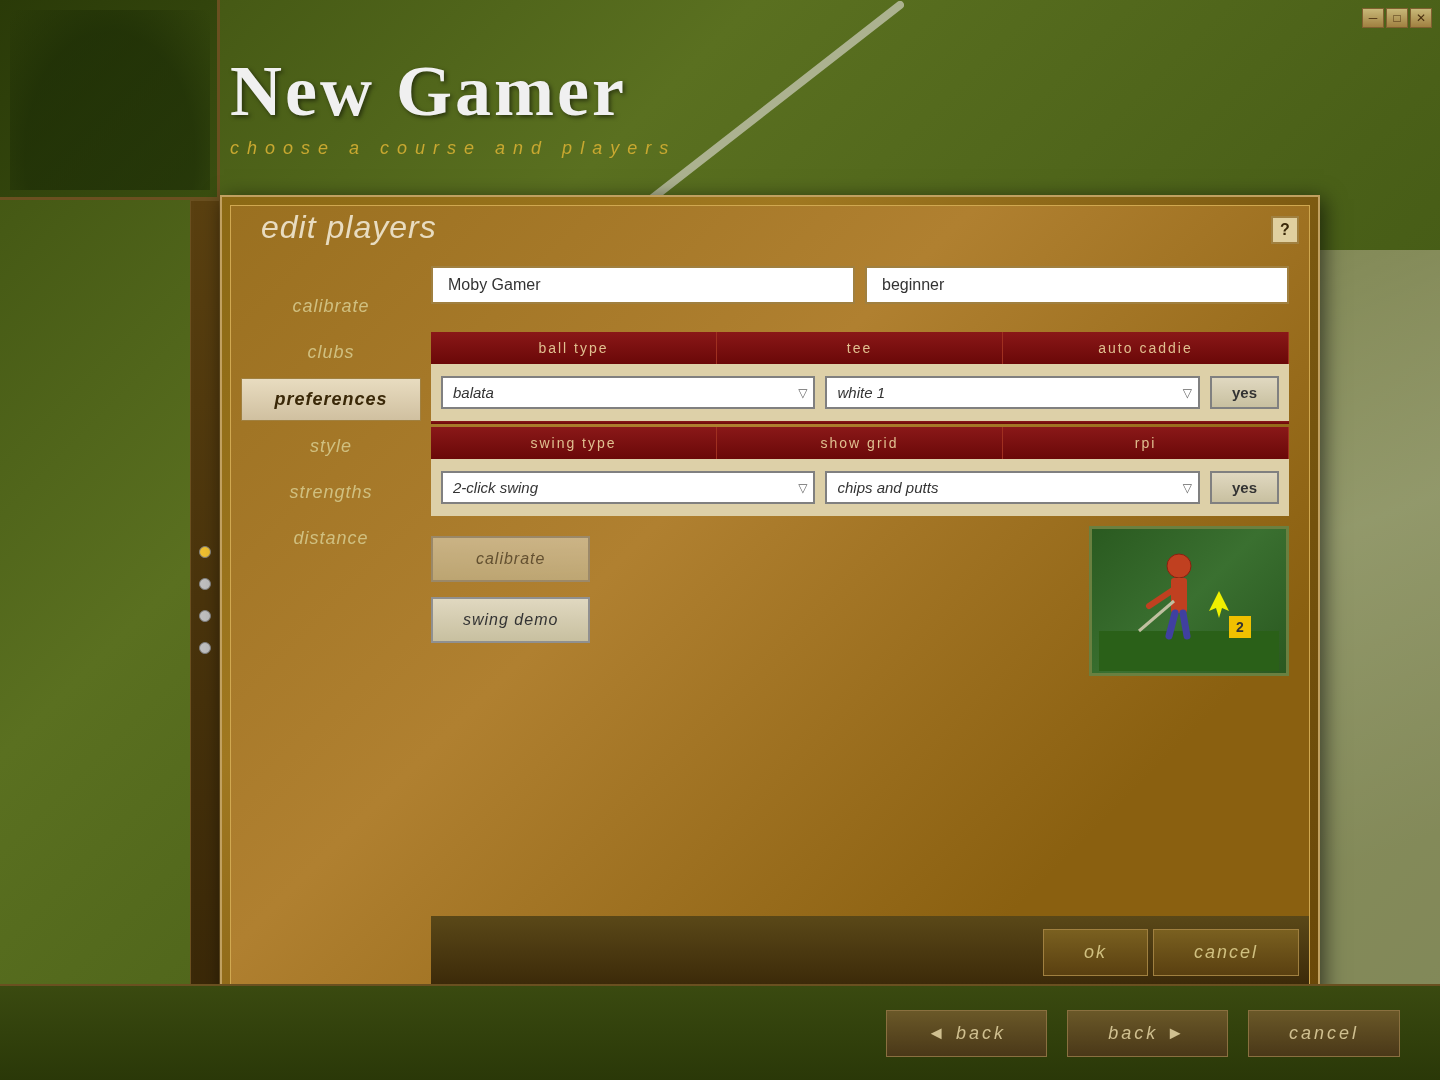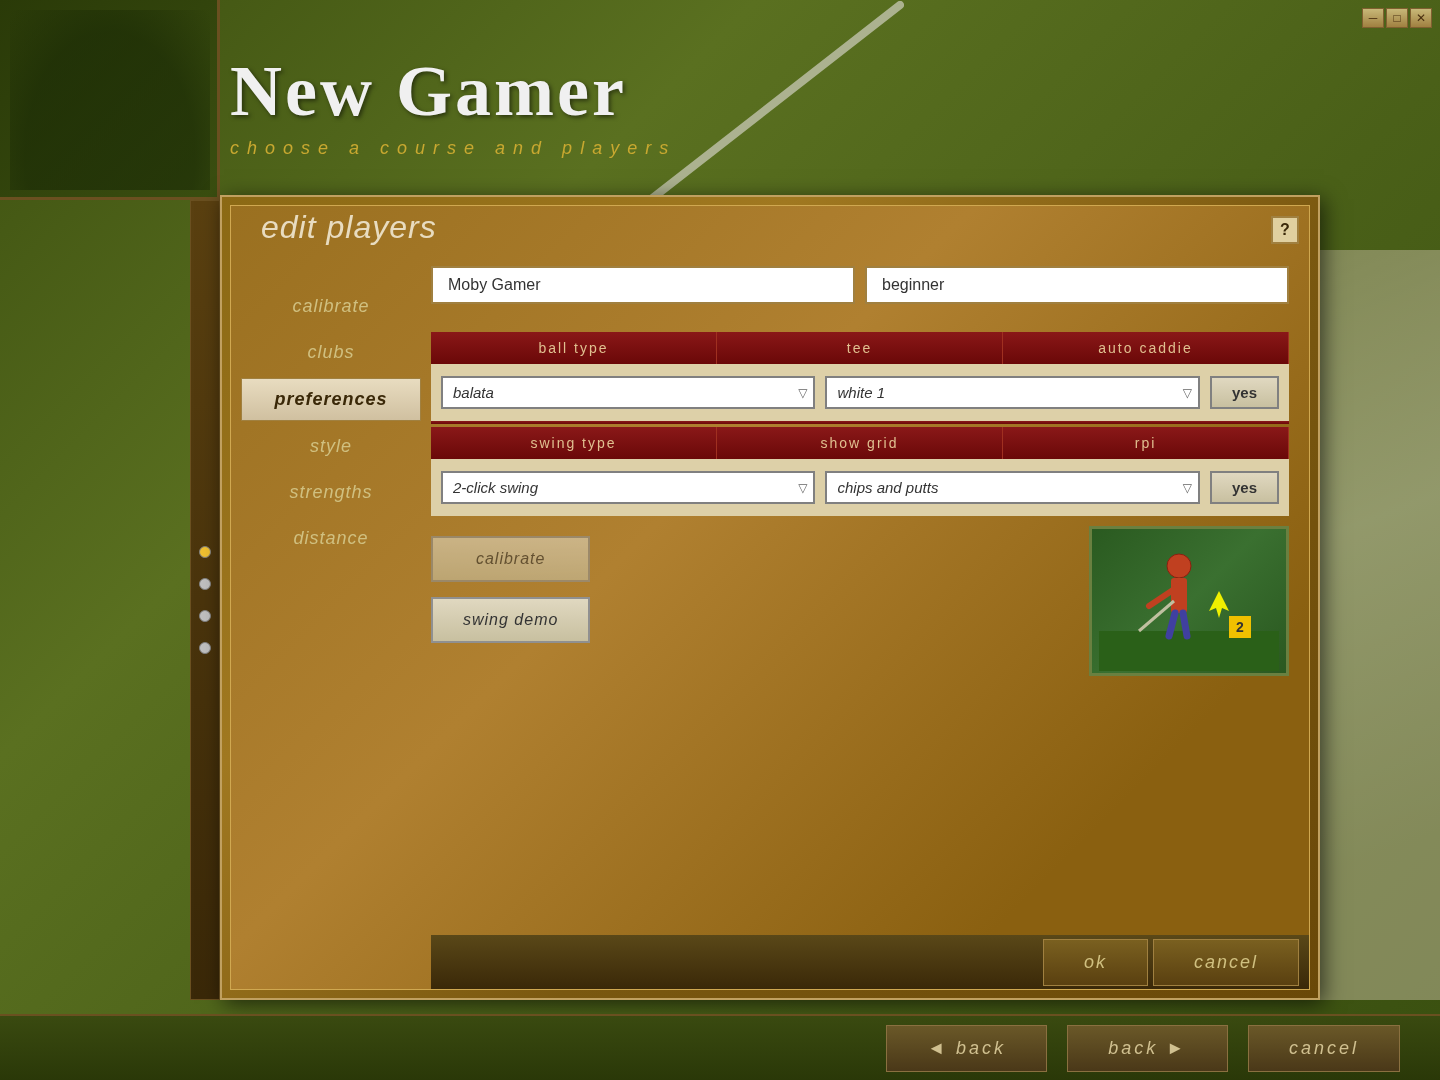--- a/index.html
+++ b/index.html
@@ -67,21 +67,21 @@
       margin-top: 5px;
       font-style: italic;
     }
 
     
     .bottom-bar {
       position: absolute;
       bottom: 0;
       left: 0;
       right: 0;
-      height: 66px;
+      height: 96px;
       background: linear-gradient(to bottom, #3a4a10 0%, #2a3808 100%);
       border-top: 2px solid #6a5020;
       display: flex;
       align-items: center;
       justify-content: flex-end;
       gap: 20px;
       padding: 0 40px;
     }
 
     .nav-button {
@@ -527,21 +527,21 @@
 
               <rect x="130" y="85" width="22" height="22" fill="#f0c000"></rect>
               <text x="141" y="101" text-anchor="middle" fill="#333" font-size="14" font-weight="bold">2</text>
             </svg>
           </div>
         </div>
       </div>
 
     </div>
 
-    <div style="position:absolute;bottom:0;left:200px;right:0;height:54px;background:linear-gradient(to bottom,#5a4818,#3a2808);display:flex;align-items:center;justify-content:flex-end;gap:5px;padding-right:10px;margin-top:12px;">
+    <div style="position:absolute;bottom:0;left:200px;right:0;height:73px;background:linear-gradient(to bottom,#5a4818,#3a2808);display:flex;align-items:center;justify-content:flex-end;gap:5px;padding-right:10px;margin-top:12px;">
       <button class="dialog-nav-btn">ok</button>
       <button class="dialog-nav-btn">cancel</button>
     </div>
 
   </div>
 </div>
 
 <div class="bottom-bar">
   <button class="nav-button">◄  back</button>
   <button class="nav-button">back  ►</button>

